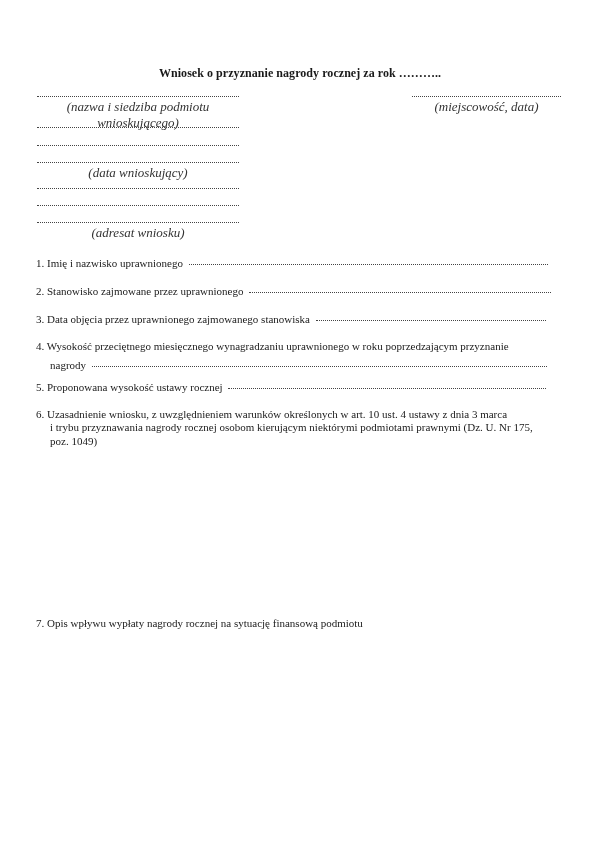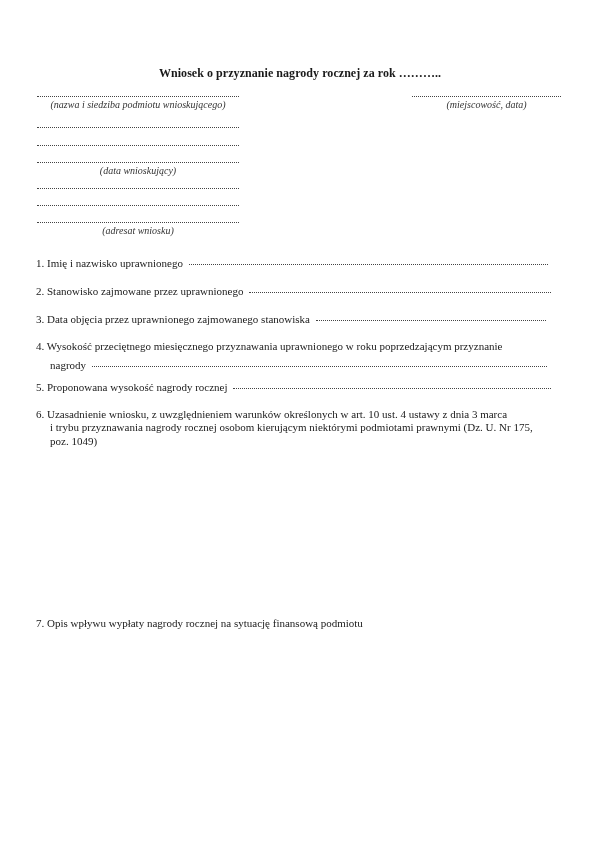--- a/index.html
+++ b/index.html
@@ -1,21 +1,21 @@
 <!DOCTYPE html>
 <html><head>
   <meta charset="utf-8">
   <style>
     html, body { margin: 0; padding: 0; background: #ffffff; }
     body { width: 600px; height: 849px; position: relative; overflow: hidden;
       font-family: "Liberation Serif", "DejaVu Serif", serif; color: #1a1a1a; }
     .abs { position: absolute; }
     .title { left: 0; width: 600px; top: 39px; text-align: center; font-weight: bold; font-size: 12px; letter-spacing: 0.05px; margin-top: 27px; }
     .dots-line { border-bottom: 1px dotted #444; height: 0; }
-    .caption { font-style: italic; font-size: 10px; text-align: center; color: #333; }
+    .caption { font-style: italic; font-size: 13px; text-align: center; color: #333; }
     .item { left: 36px; font-size: 11px; line-height: 13px; white-space: nowrap; }
     .item .fill { display: inline-block; border-bottom: 1px dotted #444; vertical-align: baseline; margin-left: 3px; height: 0; position: relative; top: -2px; }
     .para { left: 36px; width: 520px; font-size: 11px; line-height: 13.3px; }
     .para .indent { padding-left: 14px; display: block; }
   </style>
 </head>
 <body>
 
 <div class="abs title">Wniosek o przyznanie nagrody rocznej za rok ………..</div>
 
@@ -48,30 +48,30 @@
 </div>
 
 <div class="abs item" style="top:313px;">
   <span>3.</span>
   <span>Data objęcia przez uprawnionego zajmowanego stanowiska</span>
   <span class="fill" style="width:230px;"></span>
 </div>
 
 <div class="abs item" style="top:340px;">
   <span>4.</span>
-  <span>Wysokość przeciętnego miesięcznego przyznawania uprawnionego w roku poprzedzającym przyznanie</span>
+  <span>Wysokość przeciętnego miesięcznego wynagradzaniu uprawnionego w roku poprzedzającym przyznanie</span>
 </div>
 <div class="abs item" style="top:359px; left:50px;">
   <span>nagrody</span>
   <span class="fill" style="width:455px;"></span>
 </div>
 
 <div class="abs item" style="top:381px;">
   <span>5.</span>
-  <span>Proponowana wysokość nagrody rocznej</span>
+  <span>Proponowana wysokość ustawy rocznej</span>
   <span class="fill" style="width:318px;"></span>
 </div>
 
 <div class="abs para" style="top:408px;">
   <span style="display:block;"><span>6.</span> <span>Uzasadnienie wniosku, z uwzględnieniem warunków określonych w art. 10 ust. 4 ustawy z dnia 3 marca</span></span>
   <span class="indent">i trybu przyznawania nagrody rocznej osobom kierującym niektórymi podmiotami prawnymi (Dz. U. Nr 175,</span>
   <span class="indent">poz. 1049)</span>
 </div>
 <div class="abs" style="left:36px; top:478px; width:520px; height:130px;"></div>
 

